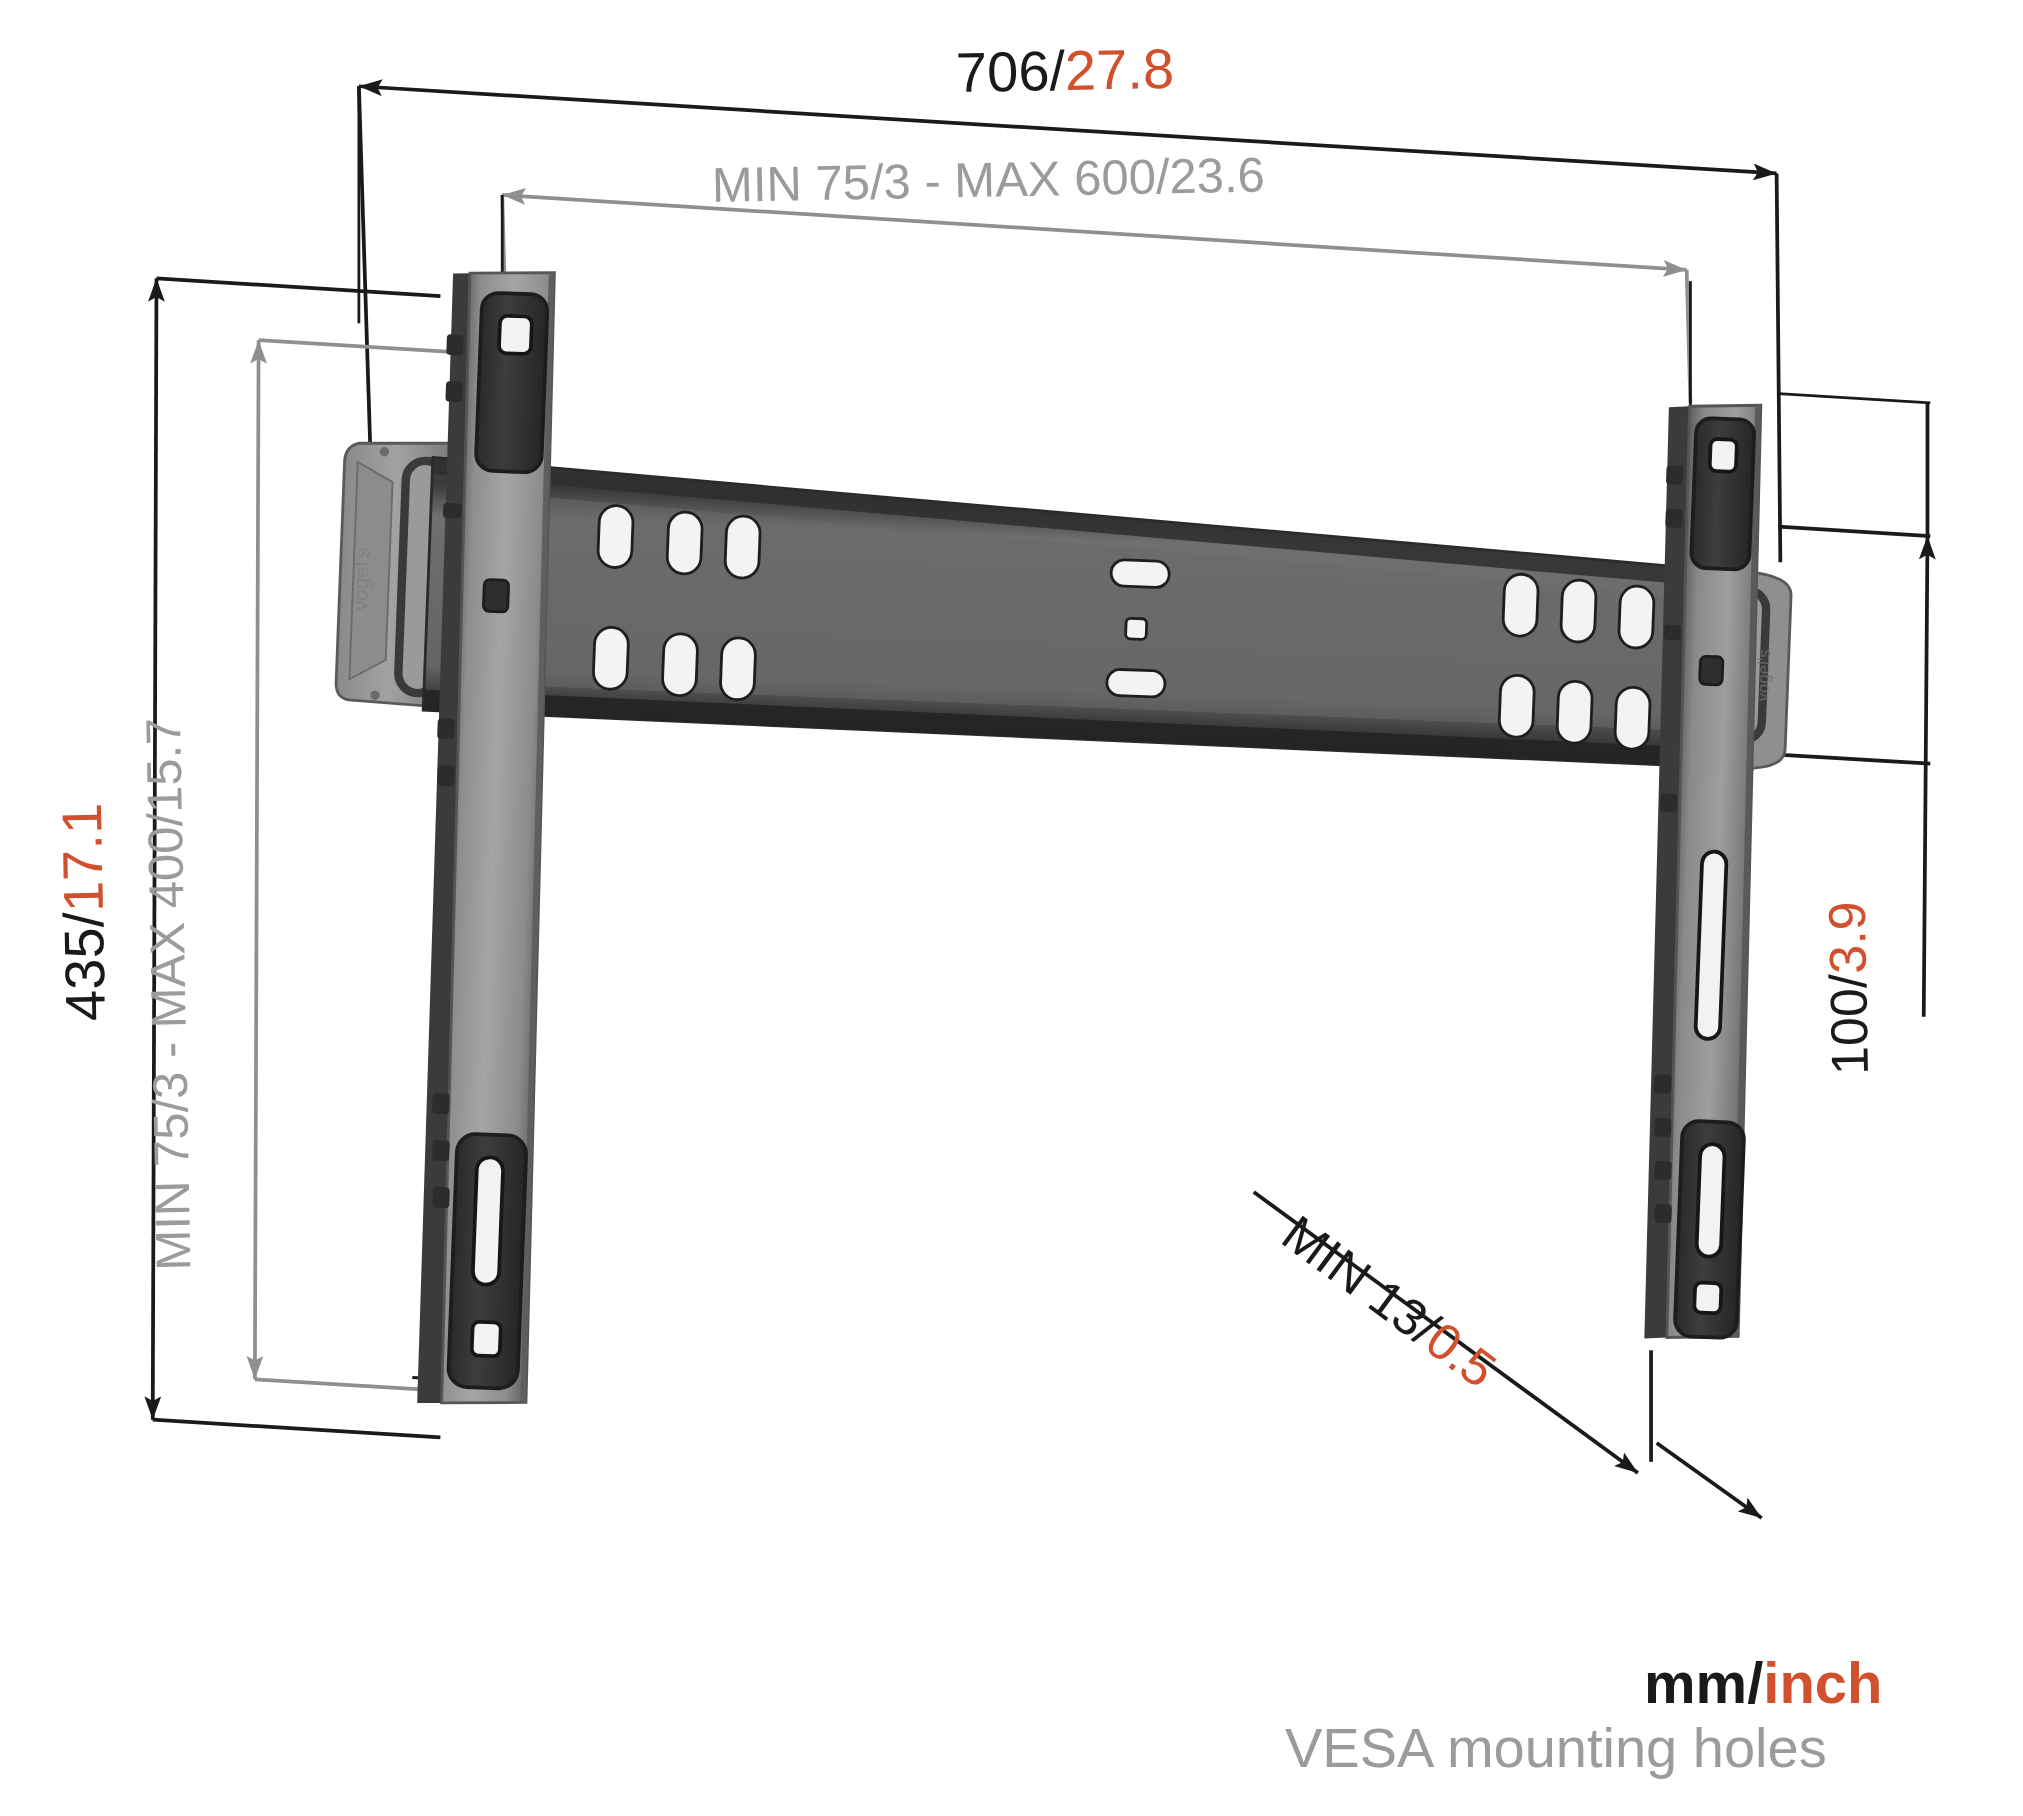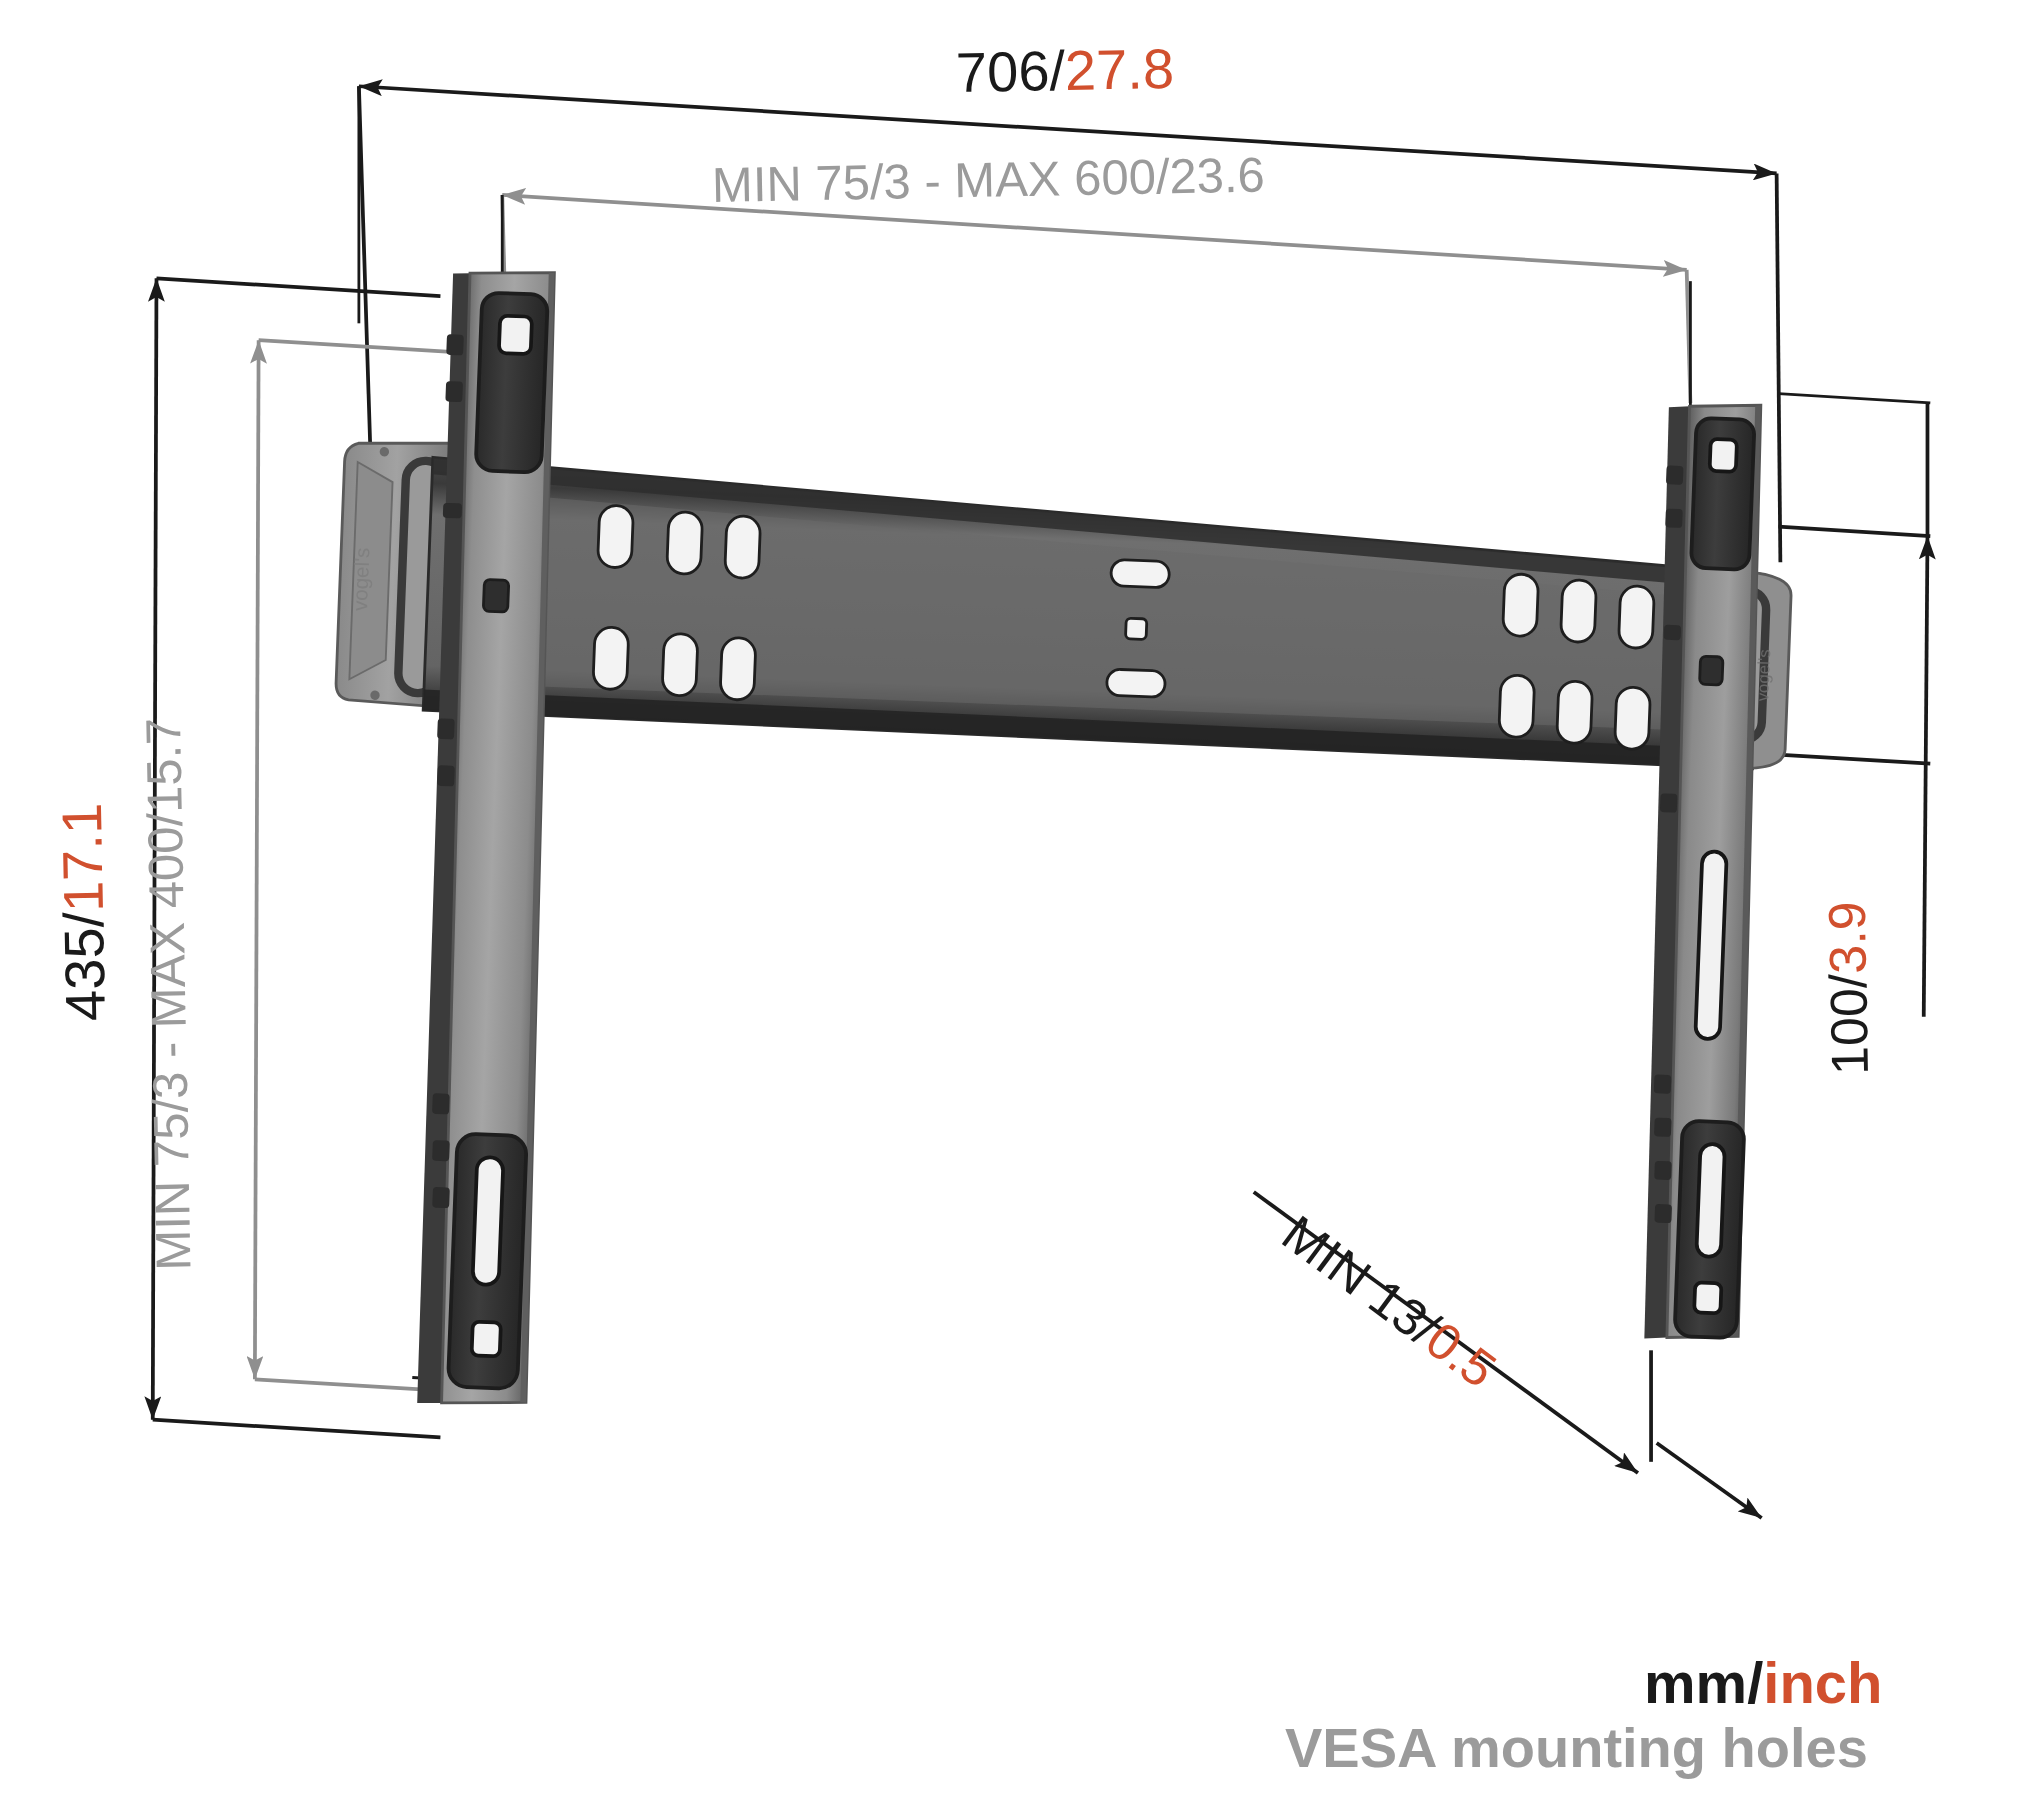--- a/index.html
+++ b/index.html
@@ -73,21 +73,21 @@
     transform-origin: left center;
   }
   #label-units {
     left: 1644px; top: 1640px;
     font-size: 58px; font-weight: 700;
     text-align: right;
     margin-top: 14px;
   }
   #label-vesa-note {
     left: 1285px; top: 1720px;
-    font-size: 56px; font-weight: 700;
+    font-size: 56px; font-weight: 400;
   }
 </style>
 </head>
 <body>
 
 <div id="stage">
 
   <svg id="drawing" viewBox="0 0 2160 1939">
     <defs>
       <marker id="arrR" markerWidth="26" markerHeight="18" refX="25" refY="9" orient="auto" markerUnits="userSpaceOnUse">

